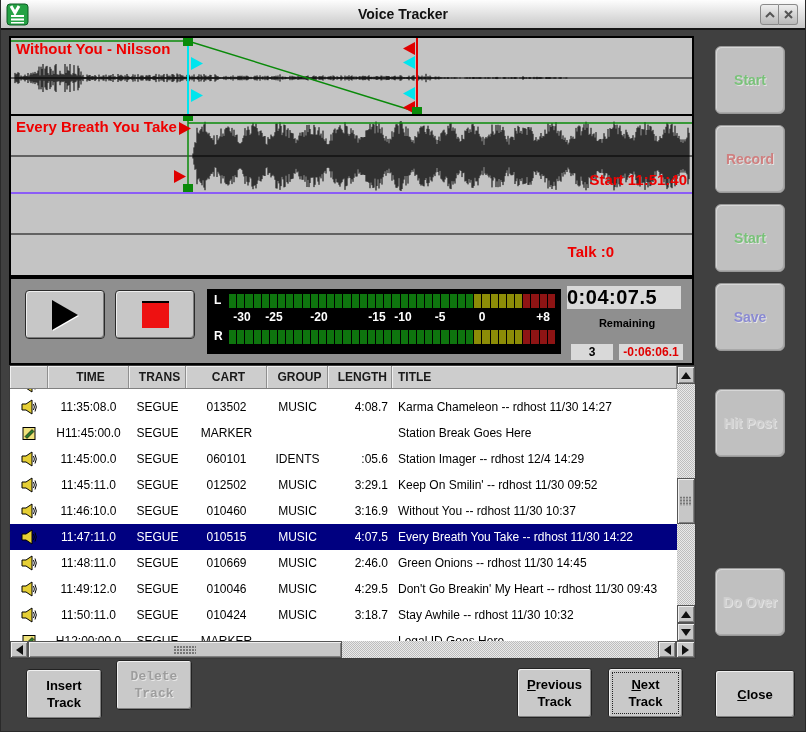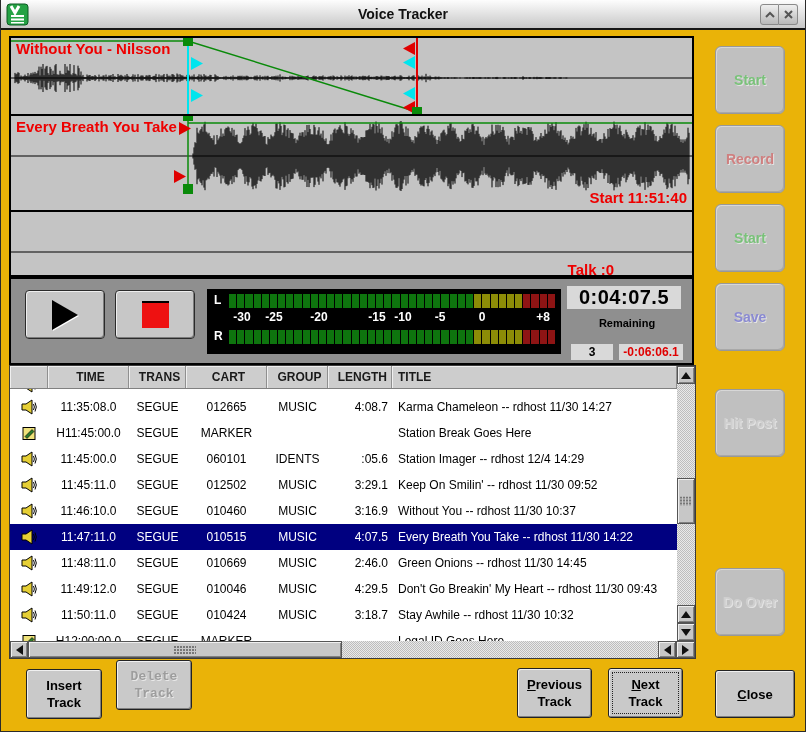--- a/index.html
+++ b/index.html
@@ -1,37 +1,37 @@
 <!DOCTYPE html>
 <html><head>
 <meta charset="utf-8">
 <style>
   html,body{margin:0;padding:0;background:#888;}
   *{box-sizing:border-box;}
-  .window{position:relative;width:806px;height:732px;background:#eab308;
+  .window{position:relative;width:806px;height:732px;background:#404040;
     font-family:"Liberation Sans",sans-serif;overflow:hidden;outline:1px solid #4a4a4a;
     border-left:1px solid #2a2a2a;border-right:1px solid #2a2a2a;border-bottom:1px solid #2a2a2a;}
   
   .titlebar{position:absolute;left:0;top:0;width:100%;height:30px;
     background:linear-gradient(#fdfdfd,#c7c7c7);border-bottom:2px solid #161616;}
   .tb-title{position:absolute;left:0;top:0;width:100%;height:28px;line-height:28px;
     text-align:center;font-weight:bold;font-size:14px;color:#111;}
   .tb-icon{position:absolute;left:5px;top:3px;}
   .tb-btns{position:absolute;right:7px;top:4px;display:flex;}
   .tb-btn{width:19px;height:21px;background:linear-gradient(#efefef,#b9b9b9);
     border:1px solid #8a8a8a;display:flex;align-items:center;justify-content:center;
     color:#555;font-size:11px;font-weight:bold;}
   .tb-btn:first-child{border-radius:3px 0 0 3px;}
   .tb-btn:last-child{border-radius:0 3px 3px 0;border-left:none;}
   
   .wave-panel{position:absolute;left:8px;top:36px;width:685px;height:241px;
     border:2px solid #000;background:#c4c4c4;}
   .track{position:relative;width:681px;overflow:hidden;}
   #track1{height:78px;border-bottom:2px solid #000;}
-  #track2{height:96px;border-bottom:2px solid #000000;}
+  #track2{height:78px;border-bottom:2px solid #8b5cf6;}
   #track3{height:77px;}
   .track svg{position:absolute;left:0;top:0;}
   .track-title{position:absolute;left:5px;top:2px;font-weight:bold;font-size:15px;
     color:#ee0000;white-space:nowrap;}
   .wave-label{position:absolute;font-weight:bold;font-size:15px;color:#ee0000;white-space:nowrap;}
   #start-label{right:5px;bottom:4px;}
   #talk-label{right:78px;bottom:11px;}
   
   .transport{position:absolute;left:8px;top:277px;width:685px;height:88px;
     background:#8f8f8f;border:2px solid #000;}
@@ -46,21 +46,21 @@
   .meter{position:absolute;left:196px;top:10px;width:354px;height:65px;background:#000;}
   .m-label{position:absolute;left:7px;color:#fff;font-weight:bold;font-size:12px;}
   .m-row{position:absolute;left:22px;width:326px;height:14px;display:flex;gap:1px;}
   .m-seg{flex:1;}
   .m-scale{position:absolute;left:22px;top:21px;width:326px;height:16px;}
   .m-tick{position:absolute;top:0;transform:translateX(-50%);color:#fff;
     font-weight:bold;font-size:12px;}
   .clock-cluster{position:absolute;left:548px;top:4px;width:136px;height:80px;
     font-weight:bold;color:#000;}
   .elapsed{position:absolute;left:8px;top:3px;width:114px;height:23px;background:#d9d9d9;
-    text-align:center;line-height:23px;font-size:20px;letter-spacing:.5px;}
+    line-height:23px;font-size:20px;letter-spacing:.5px;}
   .rem-label{position:absolute;left:0;top:34px;width:136px;text-align:center;font-size:11px;}
   .rem-sub{position:absolute;top:62px;font-size:11px;}
   #rem-tracks-label{left:12px;width:48px;text-align:center;}
   #rem-time-label{left:70px;width:52px;text-align:center;}
   .rem-box{position:absolute;top:61px;height:16px;background:#d9d9d9;text-align:center;
     line-height:16px;font-size:12px;}
   #rem-tracks-value{left:12px;width:42px;}
   #rem-time-value{left:60px;width:64px;color:#e00000;}
   
   .log{position:absolute;left:8px;top:365px;width:687px;height:294px;background:#fff;
@@ -326,21 +326,21 @@
         <div class="row">
           <div class="c0">
             <svg width="17" height="16" viewBox="0 0 17 16">
               <polygon points="1,5 5,5 11,1 11,15 5,11 1,11" fill="#e6cf35" stroke="#000"></polygon>
               <path d="M12.5,5 Q14.2,8 12.5,11" stroke="#000" fill="none"></path>
               <path d="M14,3.5 Q16.6,8 14,12.5" stroke="#000" fill="none"></path>
             </svg>
           </div>
           <div class="c1">11:35:08.0</div>
           <div class="c2">SEGUE</div>
-          <div class="c3">012665</div>
+          <div class="c3">013502</div>
           <div class="c4">MUSIC</div>
           <div class="c5">4:08.7</div>
           <div class="c6">Karma Chameleon -- rdhost 11/30 14:27</div>
         </div>
         <div class="row">
           <div class="c0">
             <svg width="15" height="16" viewBox="0 0 15 16">
               <rect x="1" y="2.5" width="12" height="12" fill="#efe27a" stroke="#000"></rect>
               <path d="M3 11.5 L10 4.5 L12 6.5 L5 13.5 Z" fill="#2a7a2a" stroke="#000" stroke-width="0.6"></path>
             </svg>

